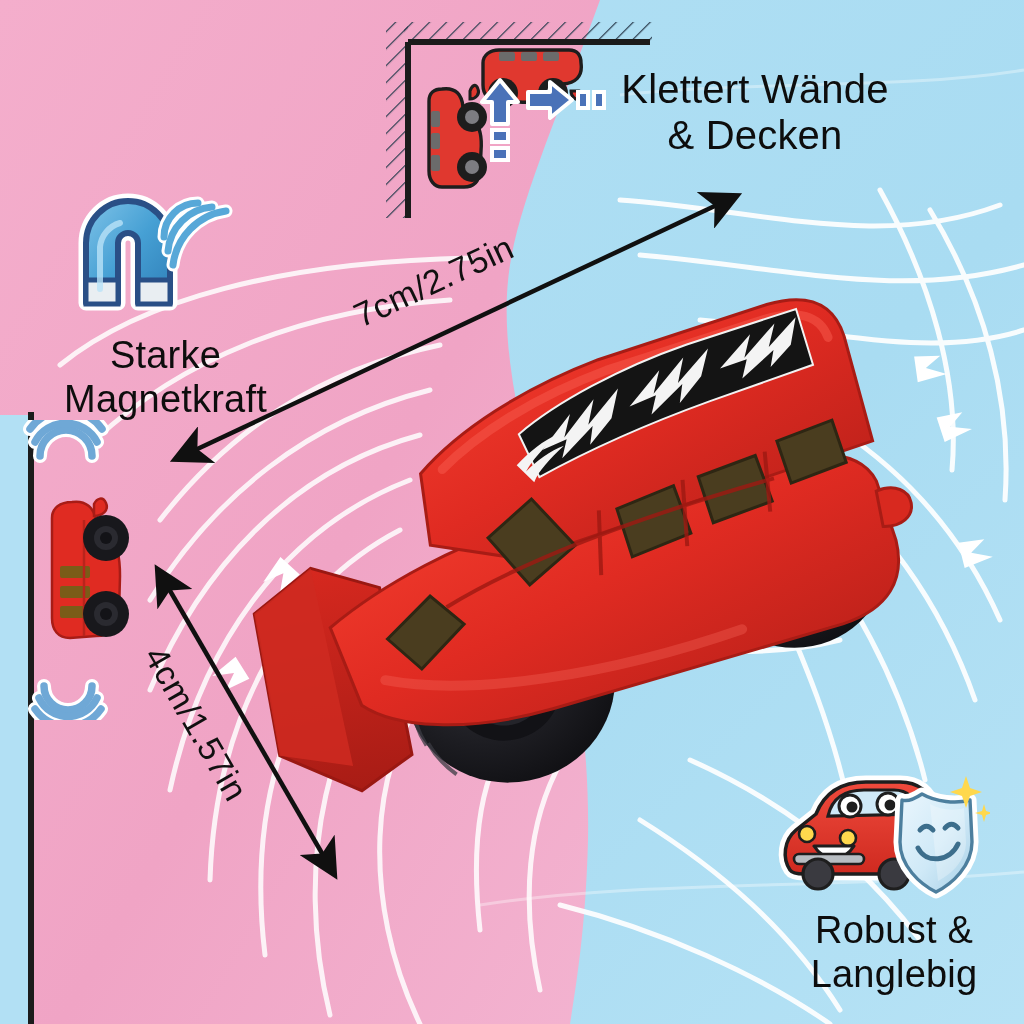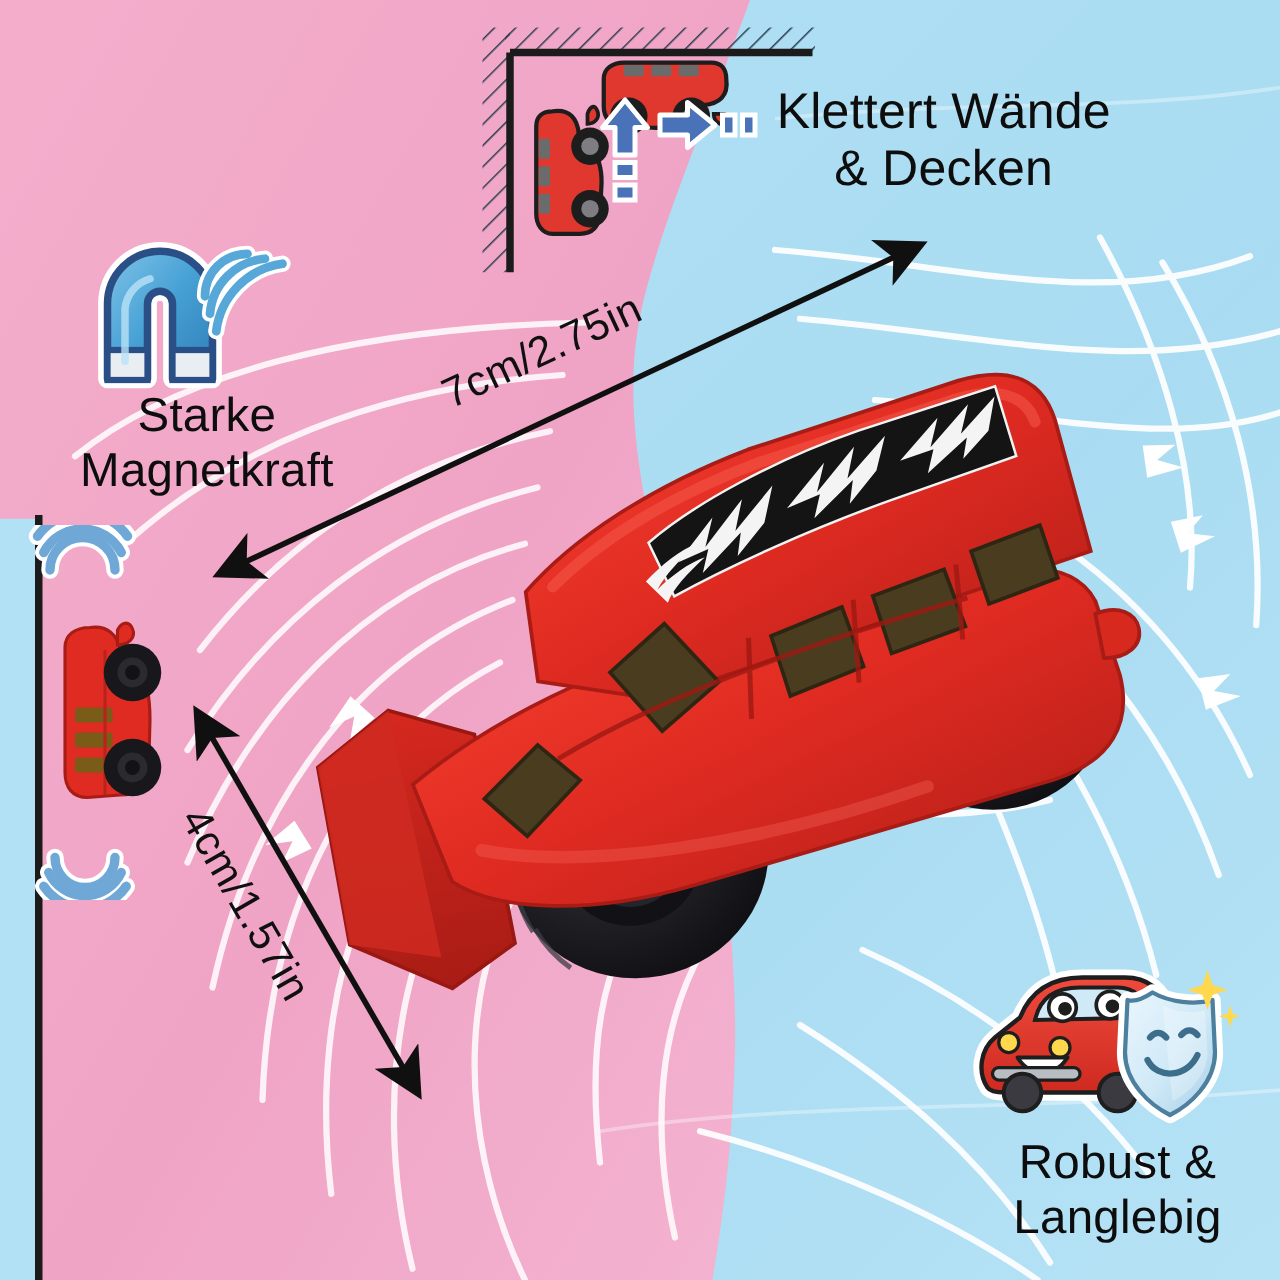--- a/index.html
+++ b/index.html
@@ -20,21 +20,21 @@
   .caption{
     position:absolute;
     color:#0d0d0d;
     font-weight:400;
     line-height:1.16;
     text-align:center;
     white-space:pre-line;
     letter-spacing:.2px;
   }
   .cap-climb{left:600px;top:66px;width:310px;font-size:40px;text-align:center;}
-  .cap-magnet{left:28px;top:311px;width:275px;font-size:38px;text-align:center;}
+  .cap-magnet{left:28px;top:333px;width:275px;font-size:38px;text-align:center;}
   .cap-robust{left:758px;top:908px;width:272px;font-size:38px;text-align:center;}
 
   
   .dim-label{
     position:absolute;
     color:#101010;
     font-size:34px;
     font-weight:400;
     white-space:nowrap;
     letter-spacing:.5px;

